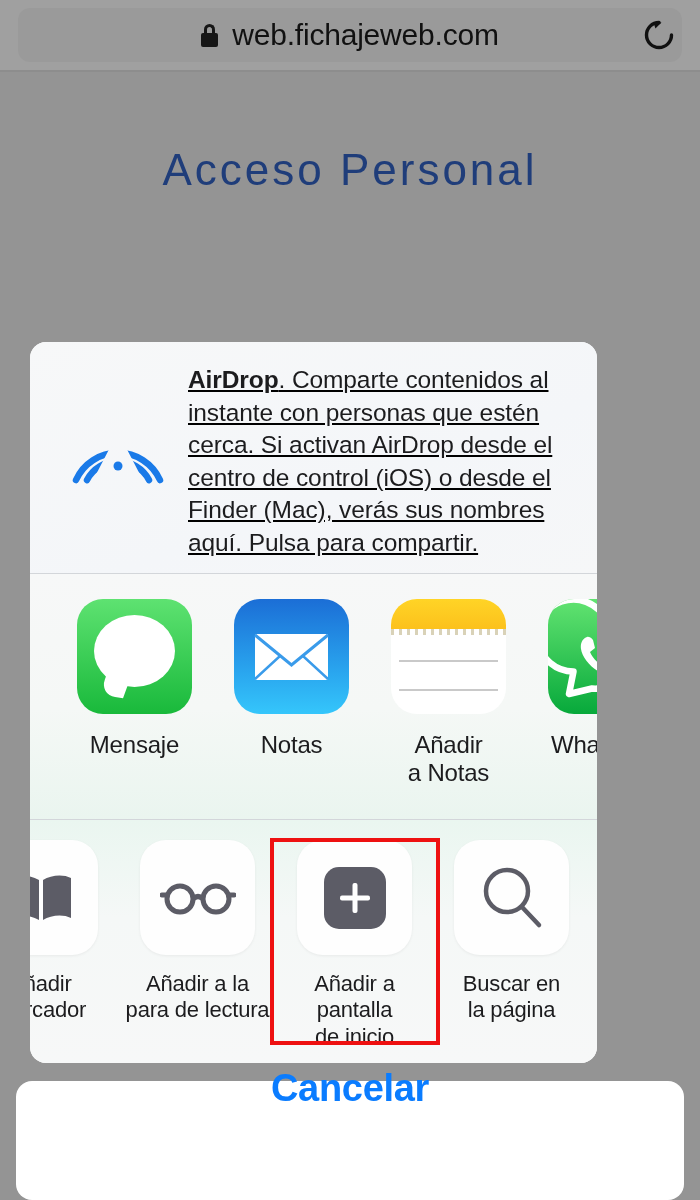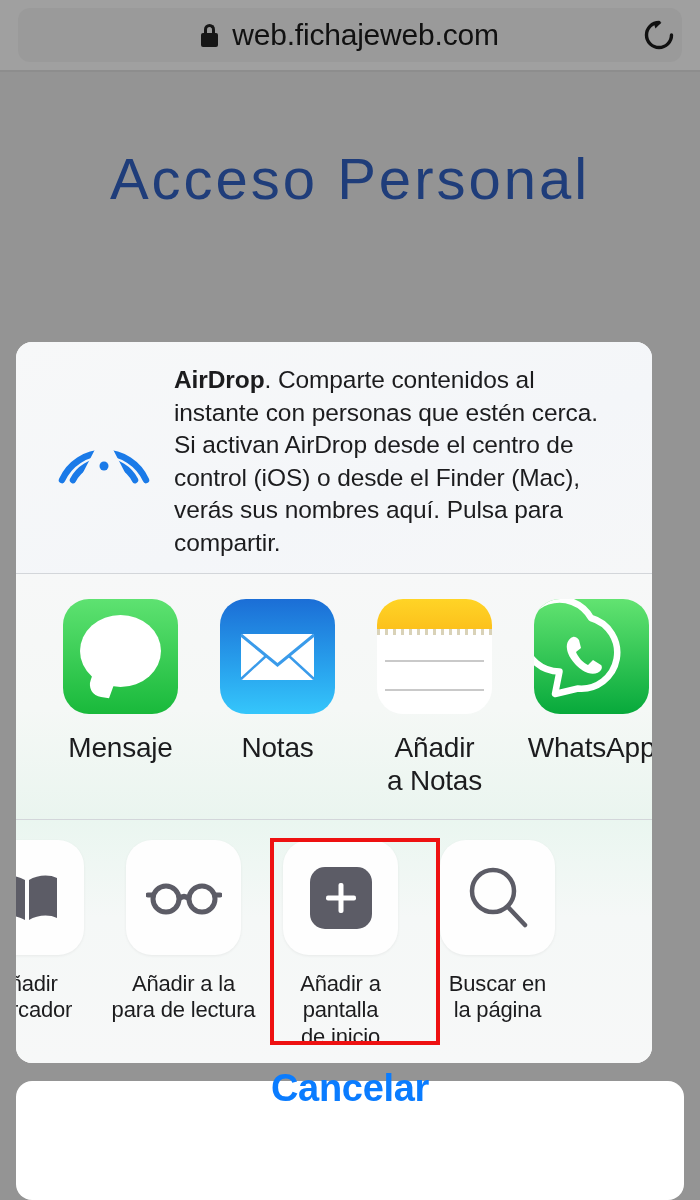--- a/index.html
+++ b/index.html
@@ -94,38 +94,39 @@
     width: 700px;
     height: 1128px;
     background: #949494;
   }
   .page-title {
     position: absolute;
     top: 145px;
     left: 0;
     width: 700px;
     text-align: center;
-    font-size: 58px;
+    font-size: 44px;
     font-weight: 300;
     letter-spacing: 3px;
     color: #1f3d7a;
     white-space: nowrap;
   }
 
   
   .share-sheet {
     position: absolute;
-    left: 16px;
+    left: 30px;
     top: 342px;
-    width: 636px;
+    width: 567px;
     height: 721px;
     background: #f7f8f8;
     border-radius: 16px;
     overflow: hidden;
     box-sizing: border-box;
+    text-decoration: underline;
   }
 
   
   .airdrop-row {
     position: relative;
     height: 231px;
     padding: 22px 18px 0 18px;
     box-sizing: border-box;
     display: flex;
     background: linear-gradient(160deg, #f7f8f9 0%, #f4f6f9 60%, #f6f7f8 100%);
@@ -178,21 +179,21 @@
   .app-icon {
     width: 115px;
     height: 115px;
     border-radius: 26px;
     overflow: hidden;
     position: relative;
     flex: 0 0 115px;
   }
   .app-label {
     margin-top: 17px;
-    font-size: 28px;
+    font-size: 24px;
     color: #1c1c1e;
     text-align: center;
     line-height: 1.18;
     letter-spacing: -0.2px;
     white-space: pre-line;
   }
 
   
   .ic-messages { background: linear-gradient(180deg,#5ee271 0%,#19b93b 100%); }
   .ic-messages .bubble {

